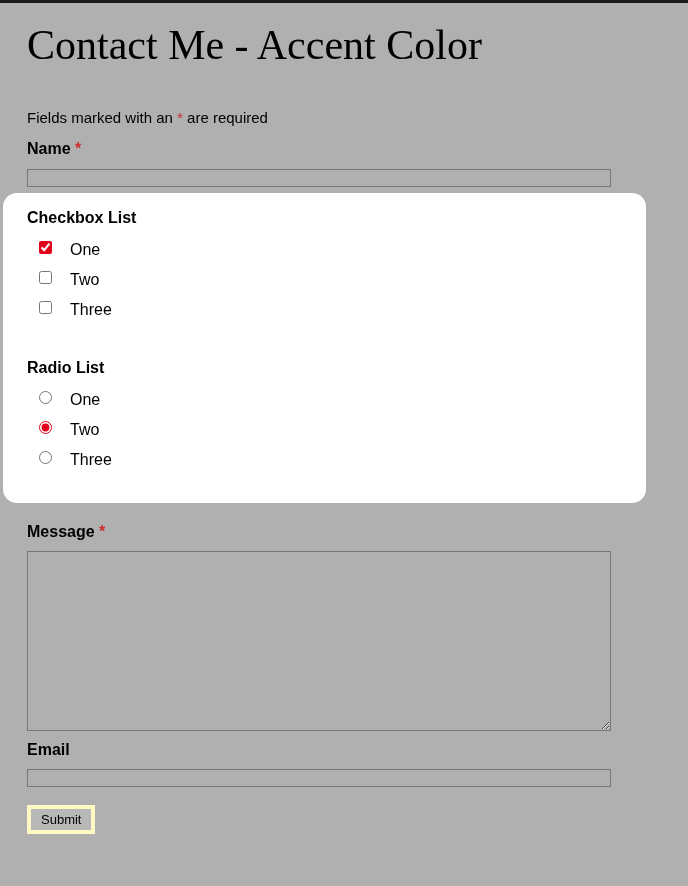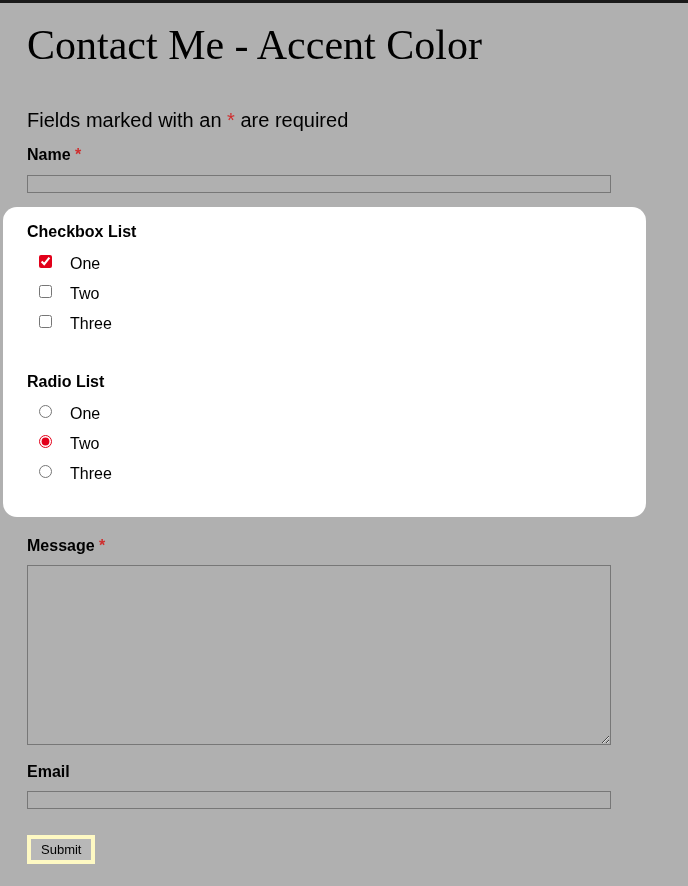--- a/index.html
+++ b/index.html
@@ -20,28 +20,28 @@
     padding: 0 27px 40px 27px;
   }
   h1.title {
     font-family: Georgia, "Times New Roman", serif;
     font-weight: 400;
     font-size: 42px;
     margin: 18px 0 40px 0;
     letter-spacing: 0px;
   }
   .required-note {
-    font-size: 20px;
+    font-size: 15px;
     margin-bottom: 14px;
   }
   .req-asterisk {
     color: #cf2e2e;
   }
   .field-block {
-    margin-bottom: 14px;
+    margin-bottom: 6px;
   }
   .field-label {
     font-weight: 700;
     font-size: 16px;
     display: block;
     margin-bottom: 10px;
   }
   input[type="text"].text-input,
   input[type="email"].text-input {
     width: 584px;

